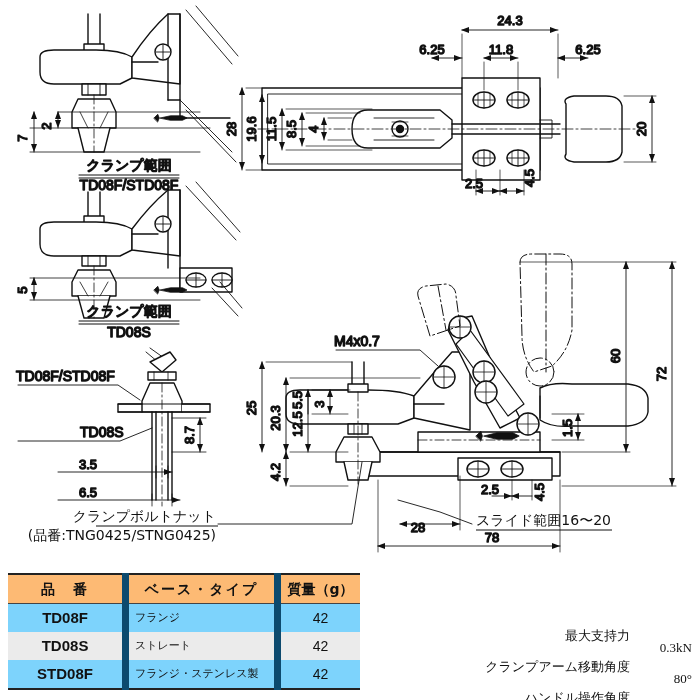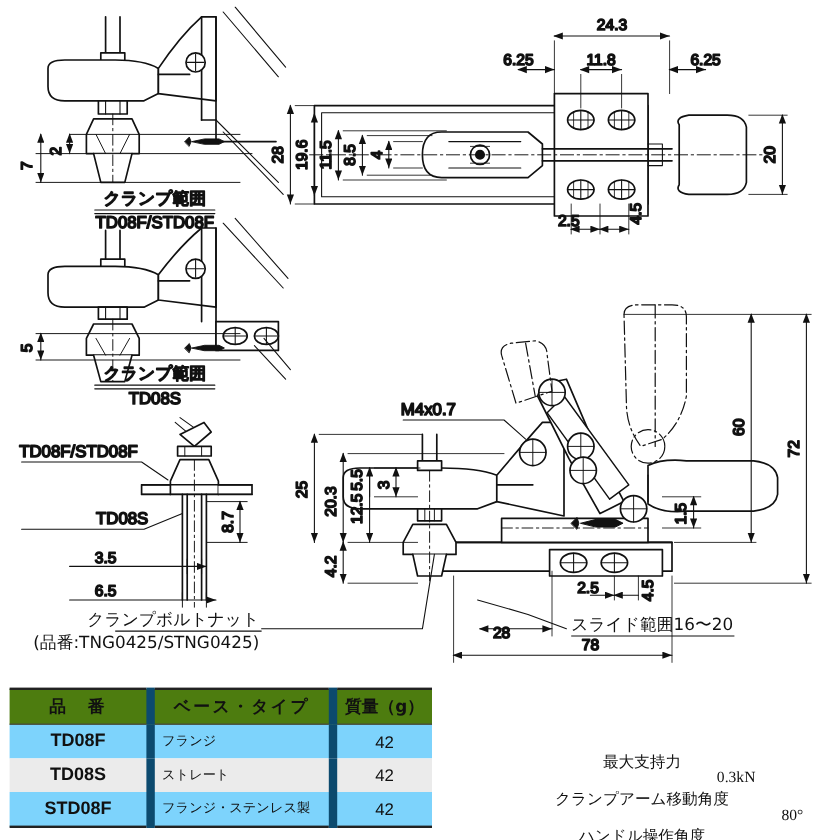--- a/index.html
+++ b/index.html
@@ -23,21 +23,21 @@
     position:absolute;left:8px;top:573px;width:352px;
   }
   table.spec{
     border-collapse:collapse;width:352px;
     font-size:14px;
   }
   table.spec th,table.spec td{
     padding:3px 6px;height:22px;line-height:22px;
   }
   table.spec thead th{
-    background:#4d7c0f;
+    background:#fdba74;
     font-weight:bold;
     text-align:center;
     font-family:"DejaVu Sans","Liberation Sans",sans-serif;
     letter-spacing:2px;
   }
   table.spec tbody td{background:#7dd3fc;}
   table.spec tbody tr.alt td{background:#ebebeb;}
   td.c-part{width:110px;text-align:center;font-weight:bold;
      font-family:"Liberation Sans","DejaVu Sans",sans-serif;font-size:15px;}
   td.c-type{width:150px;text-align:left;padding-left:10px;
@@ -50,21 +50,21 @@
   table.spec{border-top:2px solid #222;border-bottom:2px solid #222;}
   table.spec thead th{border-bottom:1px solid #444;}
   table.spec th+th,table.spec td+td{border-left:7px solid #0c4a6e;}
 
   
   #spec-list{
     position:absolute;left:440px;top:626px;width:252px;
     font-family:"DejaVu Sans","Liberation Sans",sans-serif;
     font-size:13px;line-height:19px;
   }
-  #spec-list .row{display:flex;justify-content:center;white-space:nowrap;}
+  #spec-list .row{display:flex;justify-content:flex-end;white-space:nowrap;}
   #spec-list .k{text-align:left;}
   #spec-list .v{text-align:right;min-width:62px;
      font-family:Liberation Serif, serif;margin-top:12px;}
 </style>
 </head>
 <body>
 
 <div id="sheet">
 
 <svg class="dwg" viewBox="0 0 700 700">

